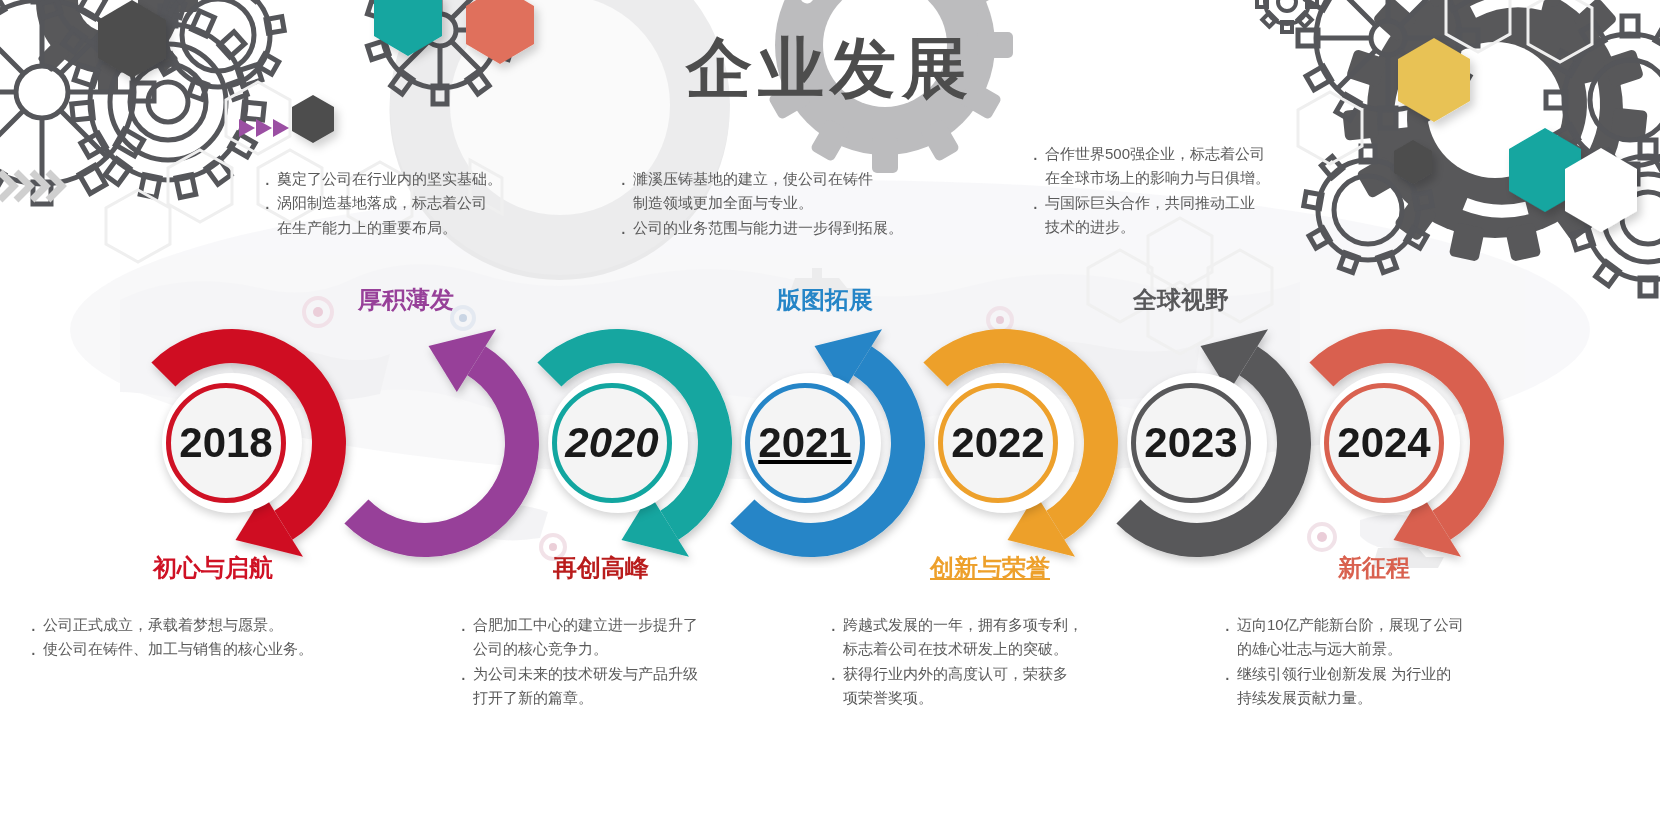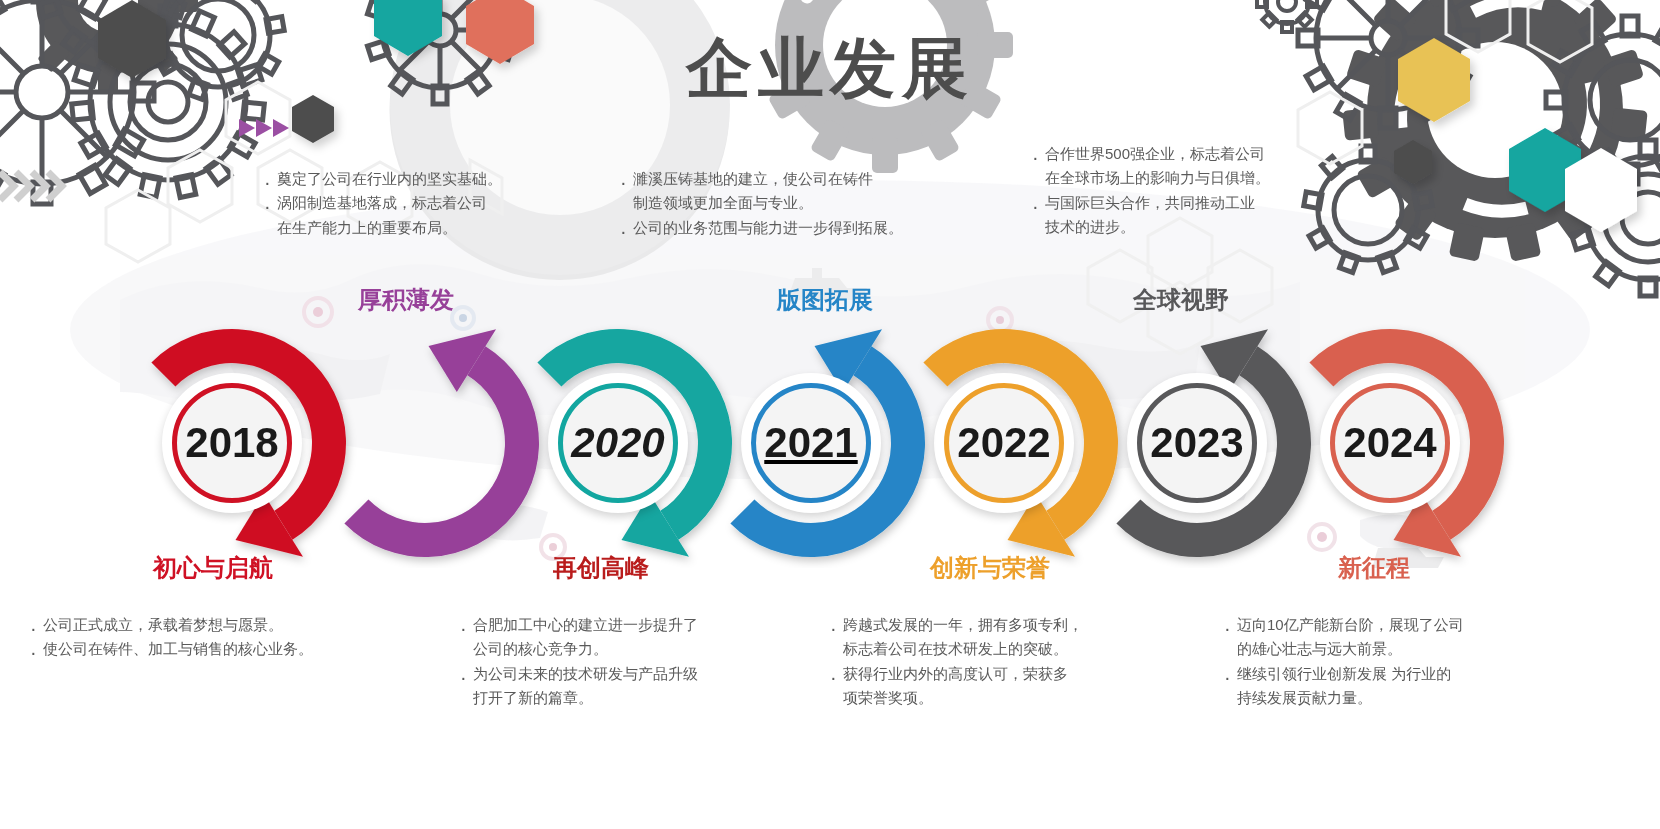--- a/index.html
+++ b/index.html
@@ -32,21 +32,21 @@
   
   #timeline{position:absolute;left:0;top:318px;width:1660px;height:250px;z-index:10;}
   .node{position:absolute;width:250px;height:250px;}
   .node .ring-svg{position:absolute;left:0;top:0;width:250px;height:250px;}
   .node .inner{
     position:absolute;left:55px;top:55px;width:140px;height:140px;border-radius:50%;
     background:#ffffff;
     box-shadow:0 4px 9px rgba(0,0,0,.17);
   }
   .node .inner2{
-    position:absolute;left:10px;top:10px;width:120px;height:120px;border-radius:50%;
+    position:absolute;left:4px;top:10px;width:120px;height:120px;border-radius:50%;
     background:#f4f4f4;border:5px solid #22c55e;box-sizing:border-box;
     display:flex;align-items:center;justify-content:center;
   }
   .node .year{
     font-size:42px;font-weight:bold;color:#1a1a1a;letter-spacing:0px;line-height:1;
   }
 </style>
 </head>
 <body>
 
@@ -427,21 +427,21 @@
     <div class="li">迈向10亿产能新台阶，展现了公司
 的雄心壮志与远大前景。</div>
     <div class="li">继续引领行业创新发展  为行业的
 持续发展贡献力量。</div>
   </div>
 
   <div class="caplabel" style="left:153px;top:552px;color:#cf1124;">初心与启航</div>
   <div class="caplabel" style="left:358px;top:284px;color:#974099;">厚积薄发</div>
   <div class="caplabel" style="left:553px;top:552px;color:#b91c1c;">再创高峰</div>
   <div class="caplabel" style="left:744px;top:284px;color:#2585c7;margin-left:33px;">版图拓展</div>
-  <div class="caplabel" style="left:930px;top:552px;color:#eda02b;">创新与荣誉</div>
+  <div class="caplabel" style="left:930px;top:552px;color:#eda02b;text-decoration:underline;">创新与荣誉</div>
   <div class="caplabel" style="left:1133px;top:284px;color:#58585a;">全球视野</div>
   <div class="caplabel" style="left:1338px;top:552px;color:#d9614f;">新征程</div>
 
   <div id="timeline">
       <div class="node" style="left: 107px; top: 0px; z-index: 17;">
         <svg class="ring-svg" viewBox="0 0 250 250">
           <defs>
             <filter id="nodeShadow" x="-30%" y="-30%" width="170%" height="170%">
               <feDropShadow dx="2" dy="4" stdDeviation="4" flood-color="#000" flood-opacity="0.22"></feDropShadow>
             </filter>

